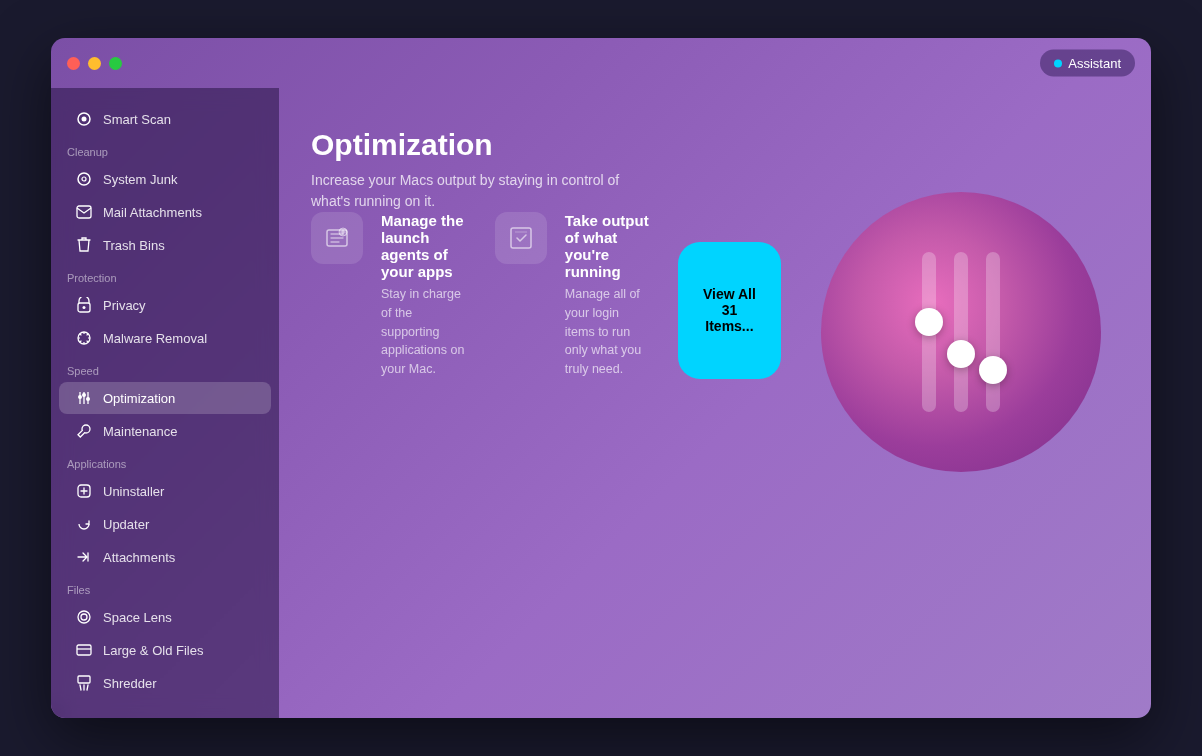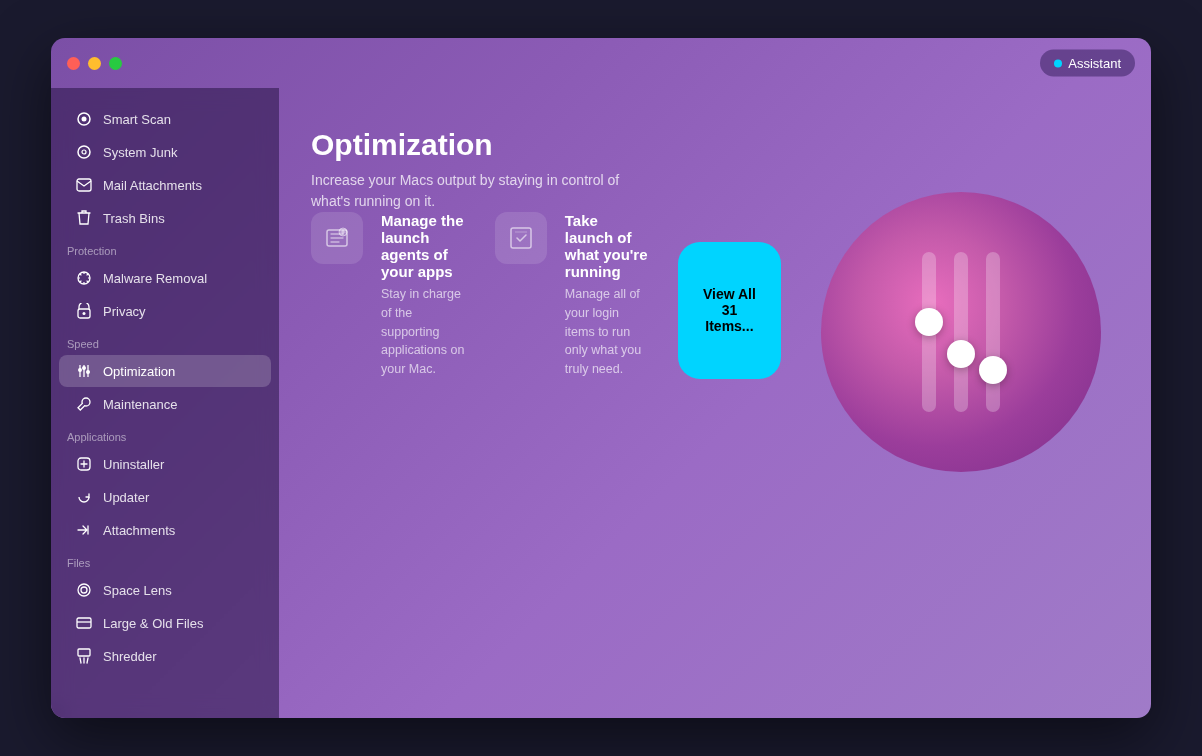--- a/index.html
+++ b/index.html
@@ -284,20 +284,21 @@
     <div class="sidebar-item">
       <div class="sidebar-icon">
         <svg width="16" height="16" viewBox="0 0 16 16" fill="none">
           <circle cx="8" cy="8" r="6" stroke="white" stroke-width="1.5" fill="none"></circle>
           <circle cx="8" cy="8" r="2.5" fill="white"></circle>
         </svg>
       </div>
       <span>Smart Scan</span>
     </div>
 
+    <div class="sidebar-section-label">Cleanup</div>
     <div class="sidebar-item">
       <div class="sidebar-icon">
         <svg width="16" height="16" viewBox="0 0 16 16" fill="none">
           <circle cx="8" cy="8" r="6" stroke="white" stroke-width="1.5" fill="none"></circle>
           <circle cx="8" cy="8" r="2" stroke="white" stroke-width="1.2" fill="none"></circle>
         </svg>
       </div>
       <span>System Junk</span>
     </div>
     <div class="sidebar-item">
@@ -312,38 +313,38 @@
     <div class="sidebar-item">
       <div class="sidebar-icon">
         <svg width="14" height="16" viewBox="0 0 14 16" fill="none">
           <path d="M1 3h12M5 3V1h4v2M2 3l1 11h8l1-11" stroke="white" stroke-width="1.3" fill="none" stroke-linecap="round"></path>
         </svg>
       </div>
       <span>Trash Bins</span>
     </div>
 
     <div class="sidebar-section-label">Protection</div>
-    <div class="sidebar-item">
-      <div class="sidebar-icon">
-        <svg width="16" height="16" viewBox="0 0 16 16" fill="none">
-          <circle cx="8" cy="8" r="6" stroke="white" stroke-width="1.3" fill="none"></circle>
-          <path d="M8 2v2M8 12v2M2 8h2M12 8h2M4 4l1.4 1.4M10.6 10.6l1.4 1.4M4 12l1.4-1.4M10.6 5.4l1.4-1.4" stroke="white" stroke-width="1.2"></path>
-        </svg>
-      </div>
-      <span>Malware Removal</span>
-    </div>
     <div class="sidebar-item">
       <div class="sidebar-icon">
         <svg width="14" height="16" viewBox="0 0 14 16" fill="none">
           <path d="M2 6V4a5 5 0 0110 0v2" stroke="white" stroke-width="1.3" fill="none"></path>
           <rect x="1" y="6" width="12" height="9" rx="2" stroke="white" stroke-width="1.3" fill="none"></rect>
           <circle cx="7" cy="10.5" r="1.5" fill="white"></circle>
         </svg>
       </div>
       <span>Privacy</span>
+    </div>
+    <div class="sidebar-item">
+      <div class="sidebar-icon">
+        <svg width="16" height="16" viewBox="0 0 16 16" fill="none">
+          <circle cx="8" cy="8" r="6" stroke="white" stroke-width="1.3" fill="none"></circle>
+          <path d="M8 2v2M8 12v2M2 8h2M12 8h2M4 4l1.4 1.4M10.6 10.6l1.4 1.4M4 12l1.4-1.4M10.6 5.4l1.4-1.4" stroke="white" stroke-width="1.2"></path>
+        </svg>
+      </div>
+      <span>Malware Removal</span>
     </div>
 
     <div class="sidebar-section-label">Speed</div>
     <div class="sidebar-item active">
       <div class="sidebar-icon">
         <svg width="16" height="16" viewBox="0 0 16 16" fill="none">
           <line x1="4" y1="2" x2="4" y2="14" stroke="white" stroke-width="1.3"></line>
           <line x1="8" y1="2" x2="8" y2="14" stroke="white" stroke-width="1.3"></line>
           <line x1="12" y1="2" x2="12" y2="14" stroke="white" stroke-width="1.3"></line>
           <circle cx="4" cy="7" r="2" fill="white"></circle>
@@ -445,21 +446,21 @@
 
         <div class="feature-item">
           <div class="feature-icon">
             <svg width="28" height="28" viewBox="0 0 28 28" fill="none">
               <rect x="4" y="4" width="20" height="20" rx="2" stroke="rgba(255,255,255,0.6)" stroke-width="1.5" fill="none"></rect>
               <path d="M10 14l3 3 6-6" stroke="rgba(255,255,255,0.6)" stroke-width="1.5" stroke-linecap="round" stroke-linejoin="round"></path>
               <path d="M8 8h12" stroke="rgba(255,255,255,0.3)" stroke-width="1"></path>
             </svg>
           </div>
           <div class="feature-text">
-            <h3>Take launch of what you're running</h3>
+            <h3>Take output of what you're running</h3>
             <p>Manage all of your login items to run only what you truly need.</p>
           </div>
         </div>
 
         <button class="view-all-btn">View All 31 Items...</button>
       </div>
 
       <div class="illustration">
         <div class="illustration-circle">
           <div class="sliders-container">

